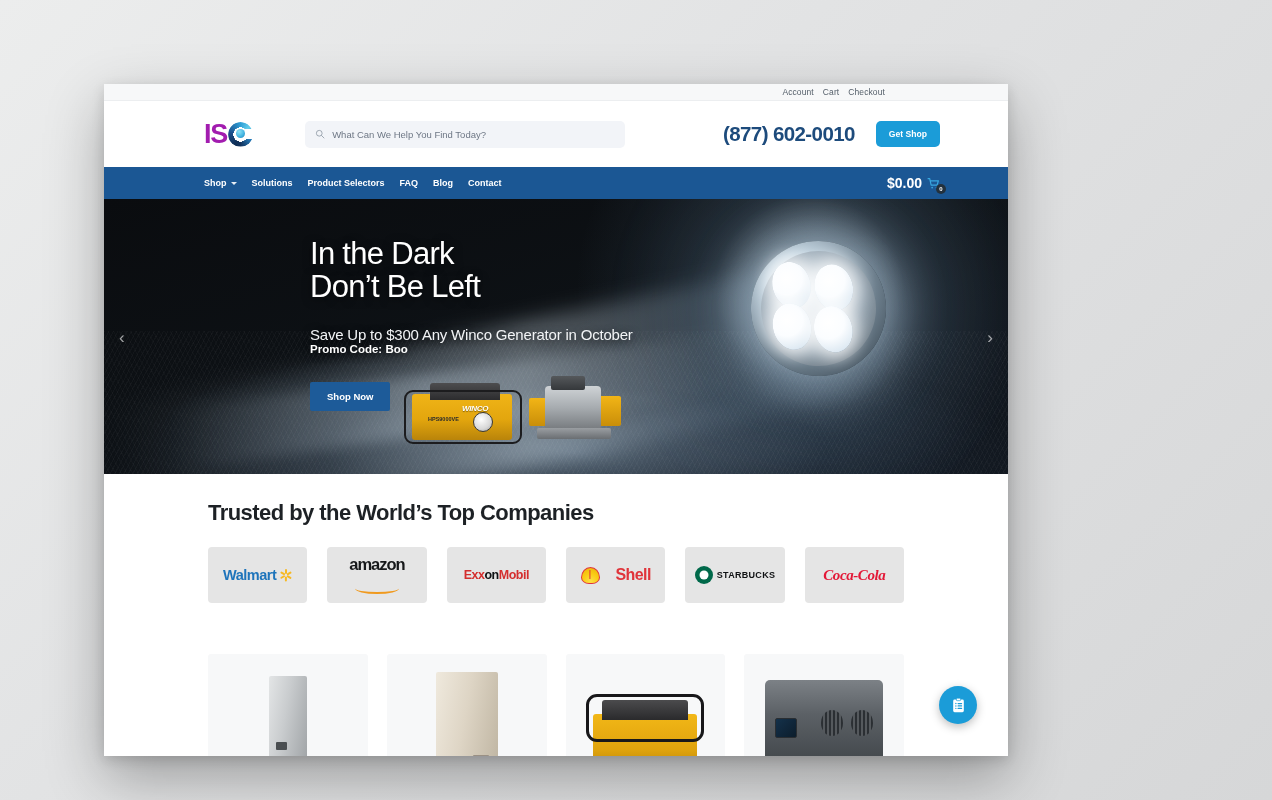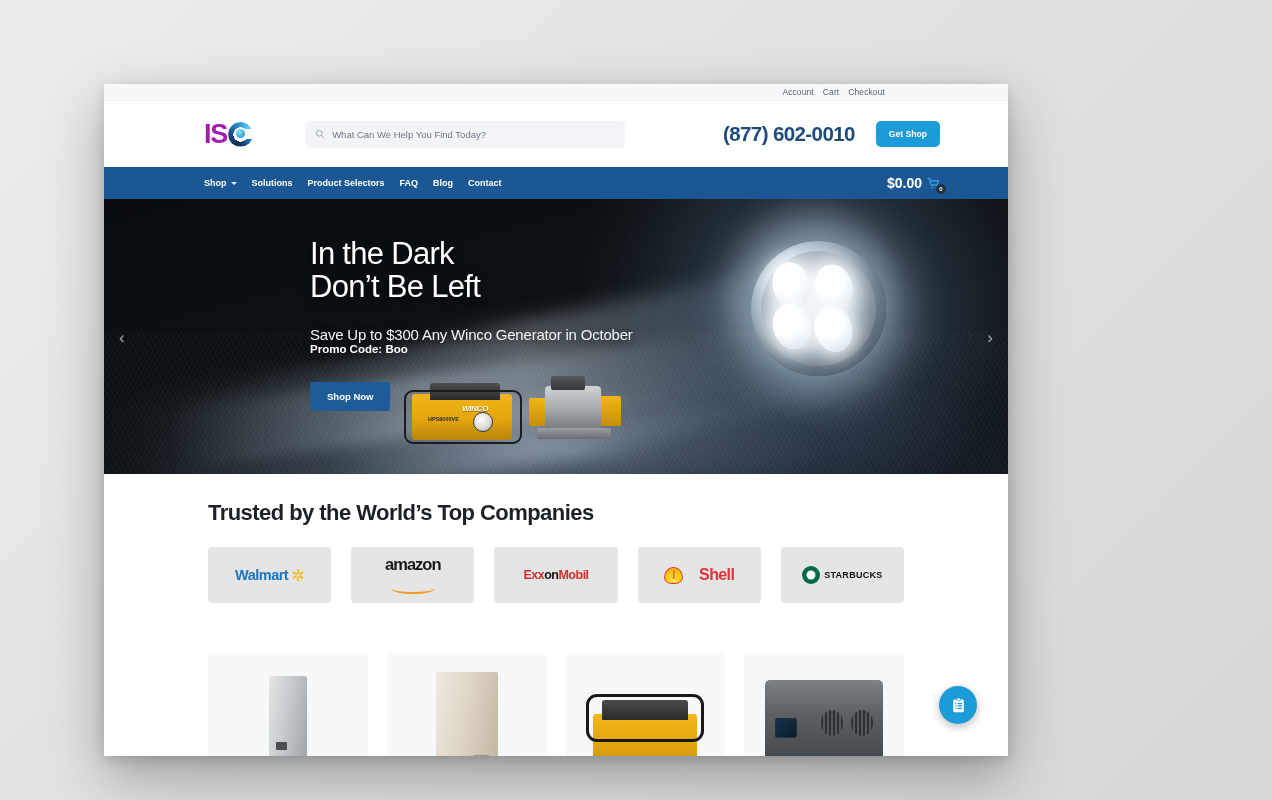--- a/index.html
+++ b/index.html
@@ -683,20 +683,23 @@
         </div>
       </div>
 
       <div class="logo-card">
         <div class="bm bm-starbucks">
           <span class="sb-circle"></span>
           <span class="word">STARBUCKS</span>
         </div>
       </div>
 
+      <div class="logo-card">
+        <div class="bm bm-cocacola">Coca-Cola</div>
+      </div>
 
     </div>
   </div>
 
   <div class="section featured">
     <div class="product-row">
 
       <div class="product-card">
         <div class="pimg p1"></div>
       </div>

